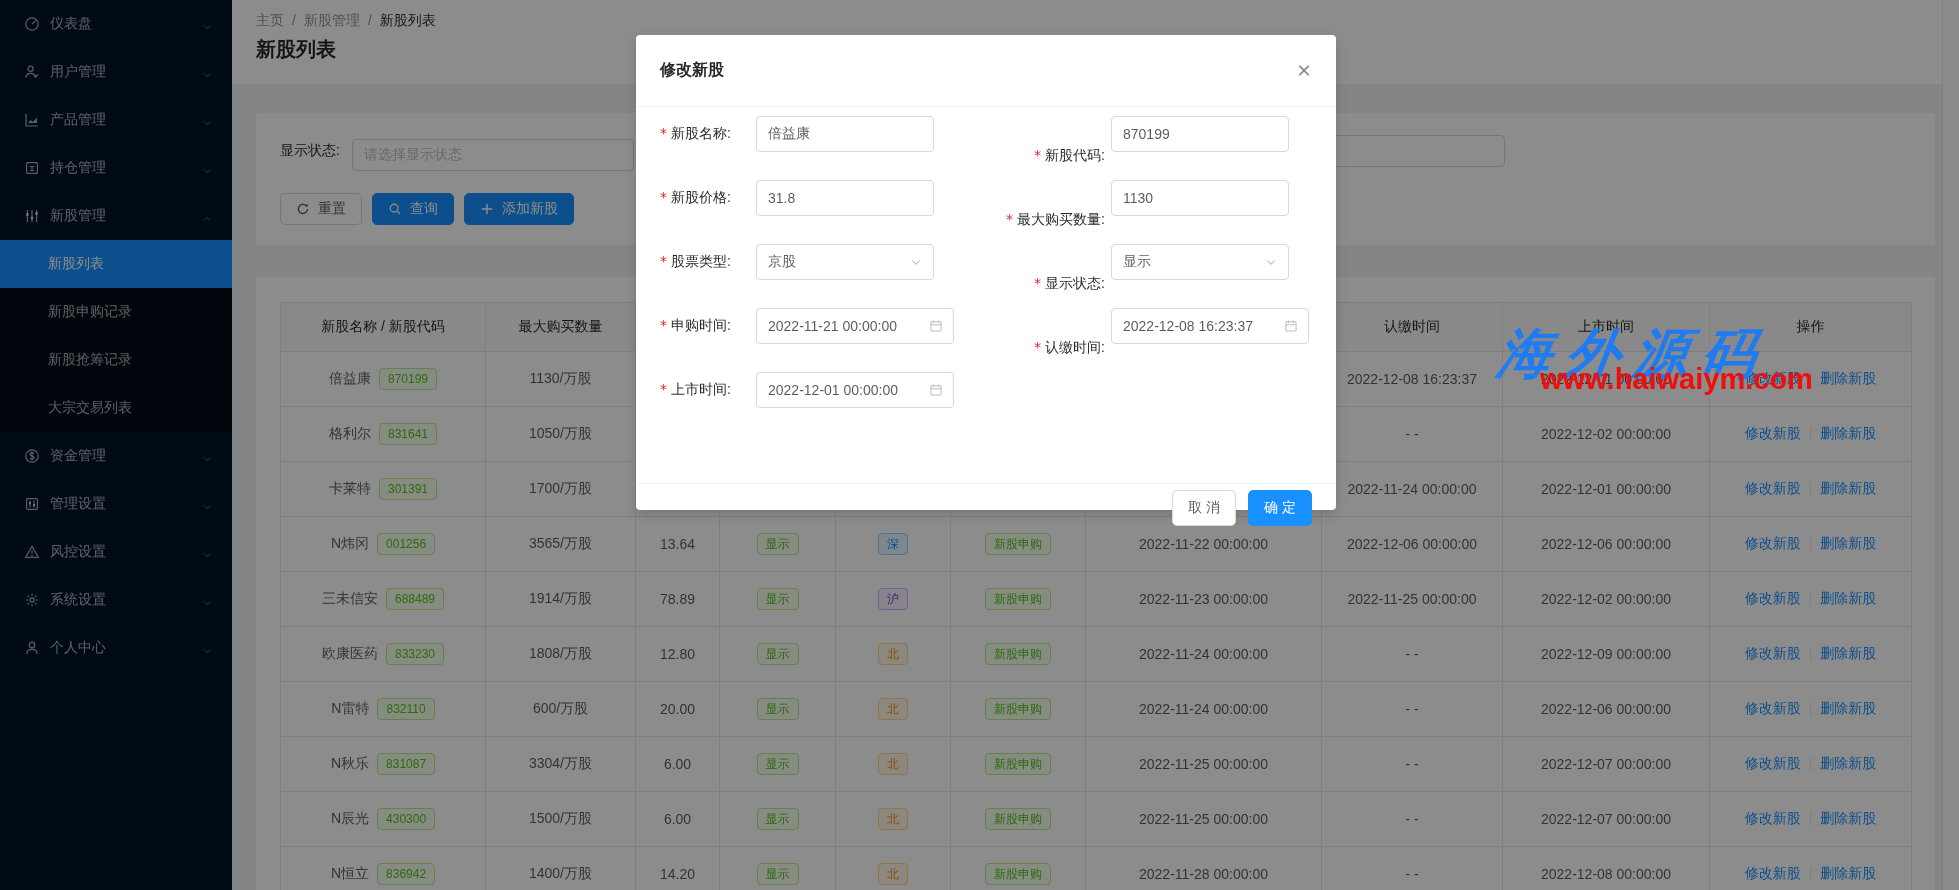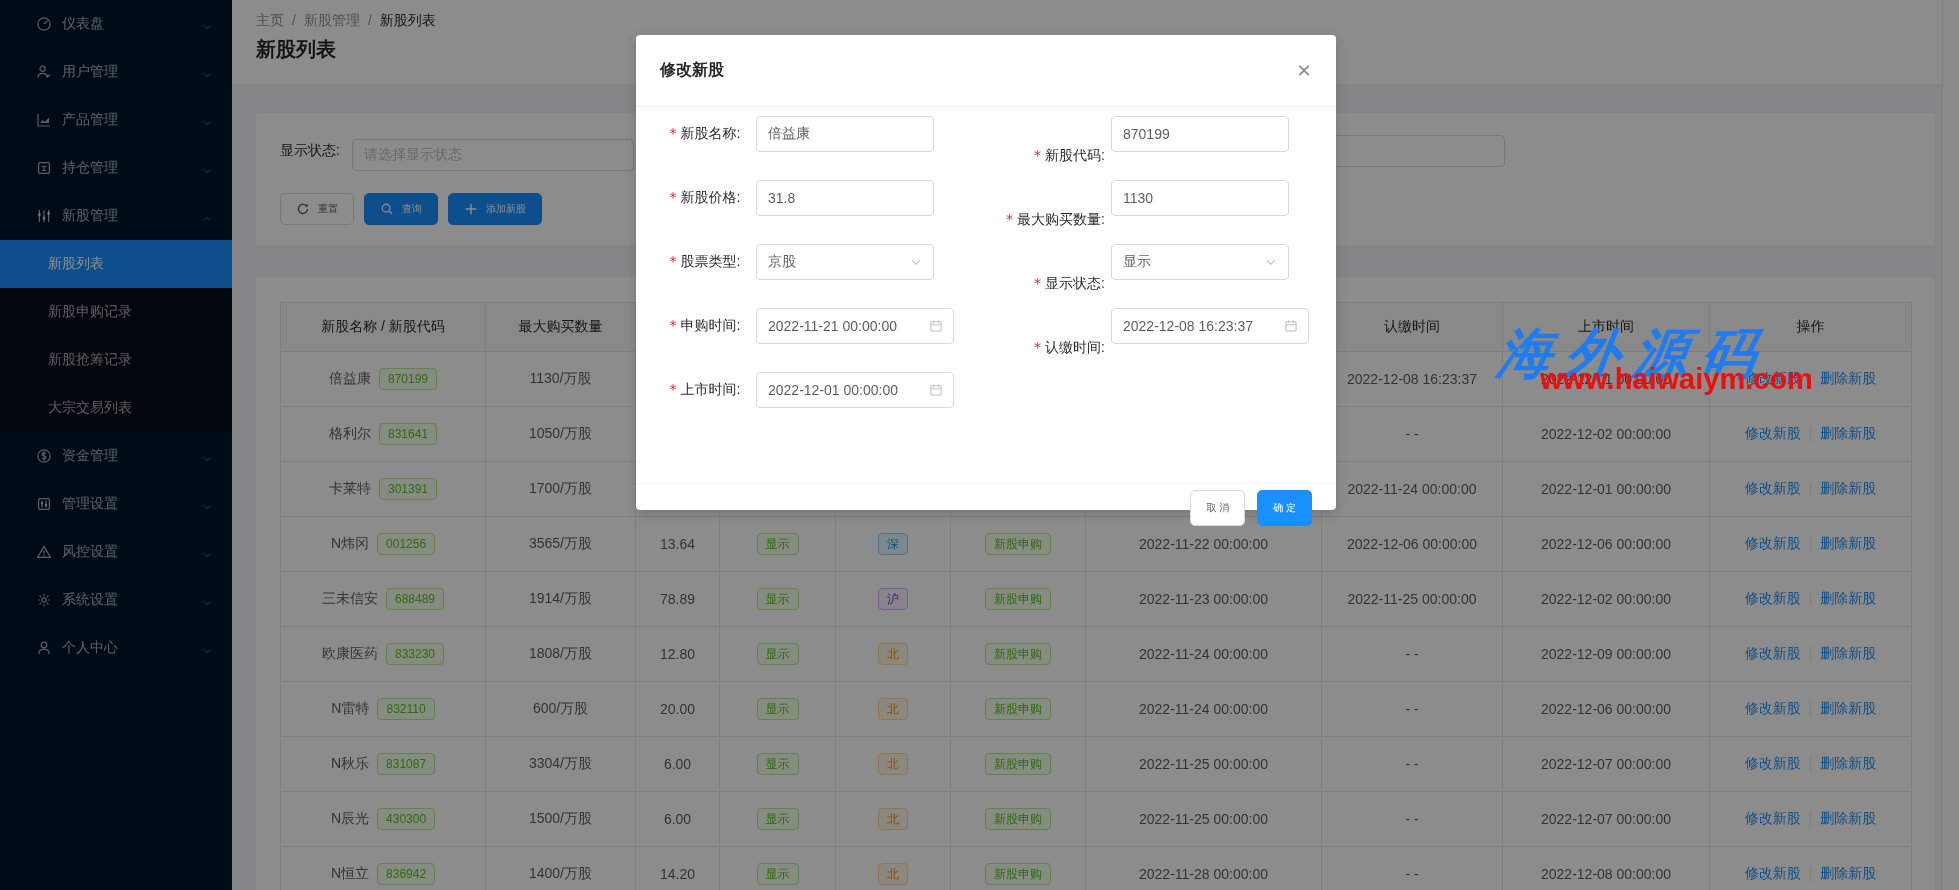--- a/index.html
+++ b/index.html
@@ -2,21 +2,21 @@
 <html><head>
 <meta charset="utf-8">
 <style>
   * { margin:0; padding:0; box-sizing:border-box; }
   html,body { width:1959px; height:890px; overflow:hidden;
     font-family:"Liberation Sans","DejaVu Sans",sans-serif; font-size:14px;
     color:rgba(0,0,0,0.65); background:#f0f2f5; }
   
   .sidebar { position:absolute; left:0; top:0; width:232px; height:890px;
     background:#001529; z-index:1; }
-  .menu-item { height:48px; display:flex; align-items:center; padding:0 20px 0 36px;
+  .menu-item { height:48px; display:flex; align-items:center; padding:0 20px 0 24px;
     color:rgba(255,255,255,0.65); cursor:pointer; }
   .menu-item .mi-icon { width:16px; height:16px; margin-right:10px; flex:none; display:flex; }
   .menu-item .mi-icon svg { width:16px; height:16px; }
   .menu-item .mi-label { flex:1; font-size:14px; white-space:nowrap; }
   .menu-item .mi-arrow { width:10px; height:10px; flex:none; opacity:.7; }
   .submenu { background:#000c17; }
   .submenu .menu-item { padding-left:48px; }
   .submenu .menu-item.active { background:#1890ff; color:#fff; }
   
   .hdr { position:absolute; left:232px; top:0; right:0; height:84px; background:#fff; z-index:1; }
@@ -32,21 +32,21 @@
   .table-card { left:24px; top:193px; width:1679px; height:700px; }
   .filter-row { position:absolute; left:24px; top:22px; height:32px; display:flex; align-items:center; }
   .filter-label { color:rgba(0,0,0,0.85); margin-right:12px; }
   .ant-select { position:relative; width:282px; height:32px; border:1px solid #d9d9d9; border-radius:4px;
     background:#fff; display:flex; align-items:center; padding:0 11px; color:#bfbfbf;margin-top:8px; }
   .filter-extra { position:absolute; left:744px; top:22px; width:505px; height:32px;
     border:1px solid #d9d9d9; border-radius:4px; background:#fff; }
   .btn-row { position:absolute; left:24px; top:80px; height:32px; display:flex; }
   .btn { height:32px; border-radius:5px; border:1px solid #d9d9d9; background:#fff;
     display:inline-flex; align-items:center; justify-content:center; padding:0 15px;
-    font-size:10px; color:rgba(0,0,0,0.65); cursor:pointer; }
+    font-size:14px; color:rgba(0,0,0,0.65); cursor:pointer; }
   .btn svg { width:14px; height:14px; margin-right:8px; }
   .btn.primary { background:#1890ff; border-color:#1890ff; color:#fff; }
   .btn + .btn { margin-left:10px; }
   .btn-add { margin-left:10px; }
   
   table { border-collapse:collapse; table-layout:fixed; width:1631px; margin:25px 24px 0 24px;
     border:1px solid #e8e8e8; }
   th, td { border-right:1px solid #e8e8e8; border-bottom:1px solid #e8e8e8; text-align:center;
     font-weight:normal; overflow:hidden; white-space:nowrap; }
   th { background:#fafafa; height:49px; color:rgba(0,0,0,0.85); font-weight:500; }
@@ -69,21 +69,21 @@
     background:#fff; border-radius:4px; box-shadow:0 4px 12px rgba(0,0,0,0.15); z-index:110; }
   .modal-hd { position:relative; height:72px; border-bottom:1px solid #f0f0f0;
     display:flex; align-items:center; padding:0 24px; }
   .modal-title { font-size:16px; font-weight:600; color:rgba(0,0,0,0.85); }
   .modal-close { position:absolute; right:22px; top:26px; width:20px; height:20px;
     color:#8c8c8c; font-size:18px; line-height:20px; text-align:center; cursor:pointer;
     font-family:"DejaVu Sans",sans-serif; }
   .modal-body { padding-top:9px; }
   .m-row { display:flex; align-items:center; height:36px; margin-bottom:28px; padding-left:24px;
     padding-right:24px; }
-  .m-lab1 { width:90px; text-align:center; color:rgba(0,0,0,0.85); flex:none; }
+  .m-lab1 { width:90px; text-align:left; color:rgba(0,0,0,0.85); flex:none; }
   .m-ctl1 { width:236px; margin-left:6px; flex:none; }
   .m-lab2 { flex:1; text-align:right; color:rgba(0,0,0,0.85);margin-top:44px; }
   .m-ctl2 { width:201px; margin-left:6px; flex:none; }
   .req { color:#f5222d; margin-right:4px; font-family:"DejaVu Sans",sans-serif; }
   .ctl { height:36px; border:1px solid #d9d9d9; border-radius:4px; background:#fff;
     display:flex; align-items:center; padding:0 11px; color:rgba(0,0,0,0.65); position:relative; }
   .ctl.w-input { width:178px; }
   .ctl.w-date { width:198px; }
   .ctl .suffix { position:absolute; right:10px; top:50%; transform:translateY(-50%);
     color:#bfbfbf; display:flex; }

